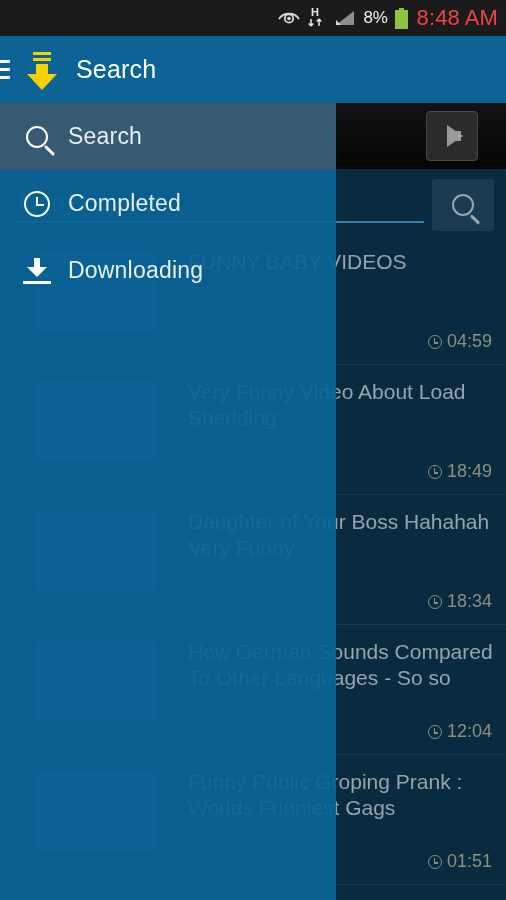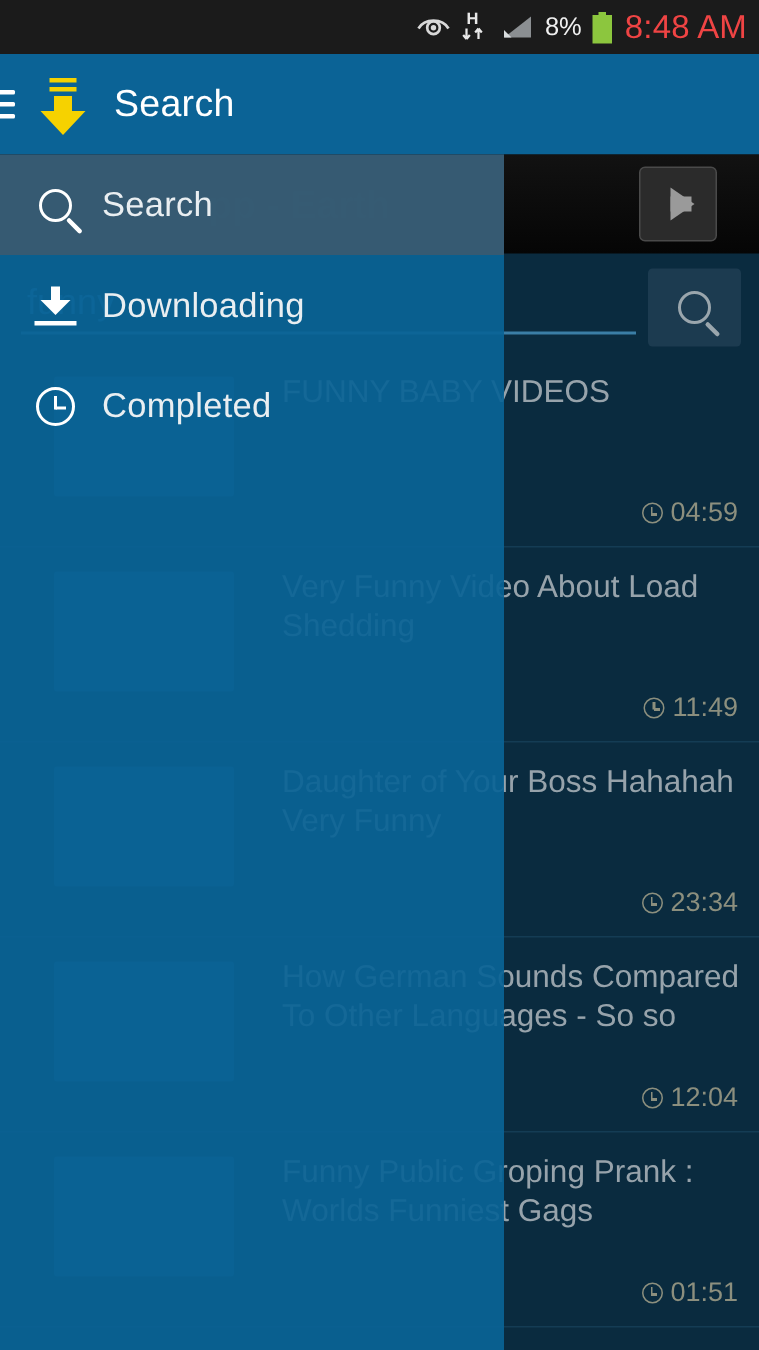--- a/index.html
+++ b/index.html
@@ -197,30 +197,30 @@
           <span class="clk"></span>
           <span>04:59</span>
         </div>
       </div>
 
       <div class="vid-row">
         <div class="vid-thumb"></div>
         <div class="vid-title">Very Funny Video About Load Shedding</div>
         <div class="vid-dur">
           <span class="clk"></span>
-          <span>11:49</span>
+          <span>18:49</span>
         </div>
       </div>
 
       <div class="vid-row">
         <div class="vid-thumb"></div>
         <div class="vid-title">Daughter of Your Boss Hahahah Very Funny</div>
         <div class="vid-dur">
           <span class="clk"></span>
-          <span>23:34</span>
+          <span>18:34</span>
         </div>
       </div>
 
       <div class="vid-row">
         <div class="vid-thumb"></div>
         <div class="vid-title">How German Sounds Compared To Other Languages - So so</div>
         <div class="vid-dur">
           <span class="clk"></span>
           <span>12:04</span>
         </div>
@@ -240,36 +240,36 @@
 
   <div class="scrim"></div>
 
   <div class="drawer">
 
     <div class="dr-item sel">
       <span class="dr-icon">
           <span class="i-mag"></span>
         </span>
       <span class="dr-label">Search</span>
+    </div>
+
+    <div class="dr-item">
+      <span class="dr-icon">
+          <span class="i-clock"></span>
+        </span>
+      <span class="dr-label">Completed</span>
     </div>
 
     <div class="dr-item">
       <span class="dr-icon">
         <span class="i-dl">
             <span class="s"></span>
             <span class="t"></span>
             <span class="u"></span>
           </span>
       </span>
       <span class="dr-label">Downloading</span>
     </div>
 
-    <div class="dr-item">
-      <span class="dr-icon">
-          <span class="i-clock"></span>
-        </span>
-      <span class="dr-label">Completed</span>
-    </div>
-
 
   </div>
 
 </div>
 
 </body></html>

